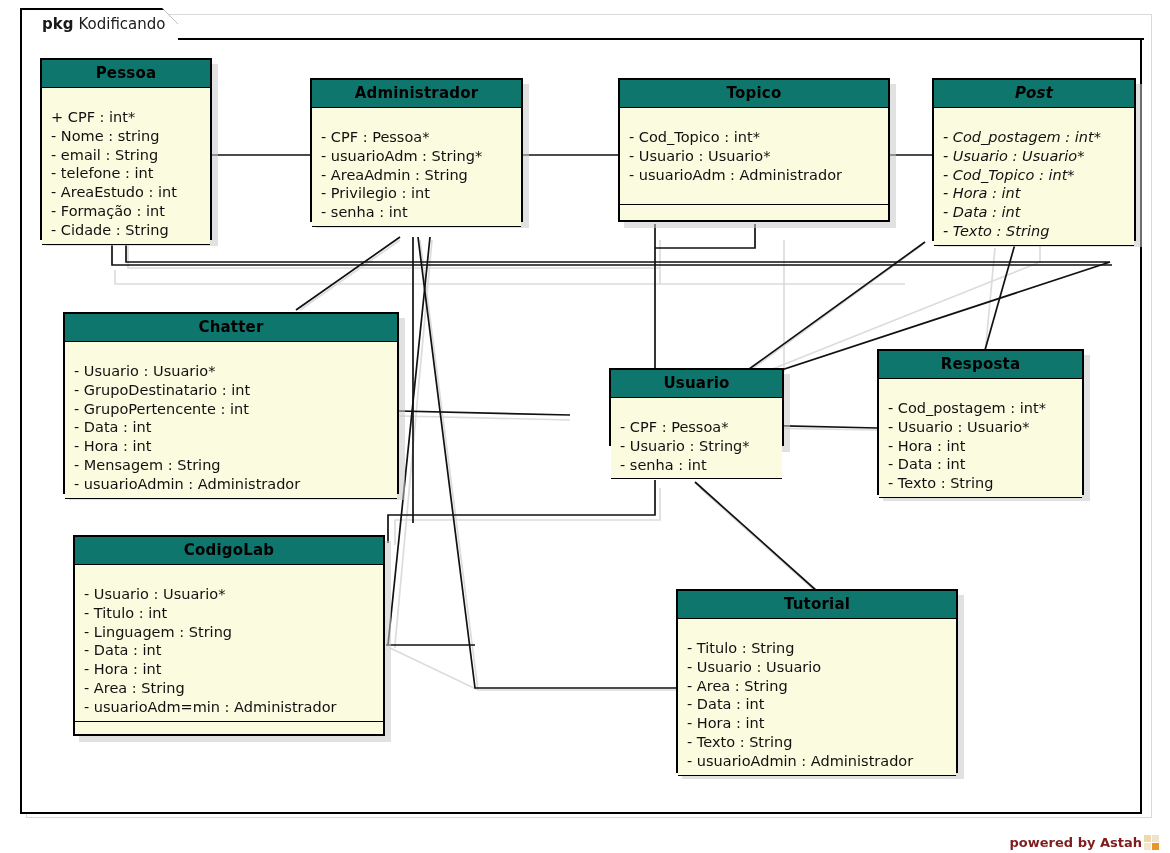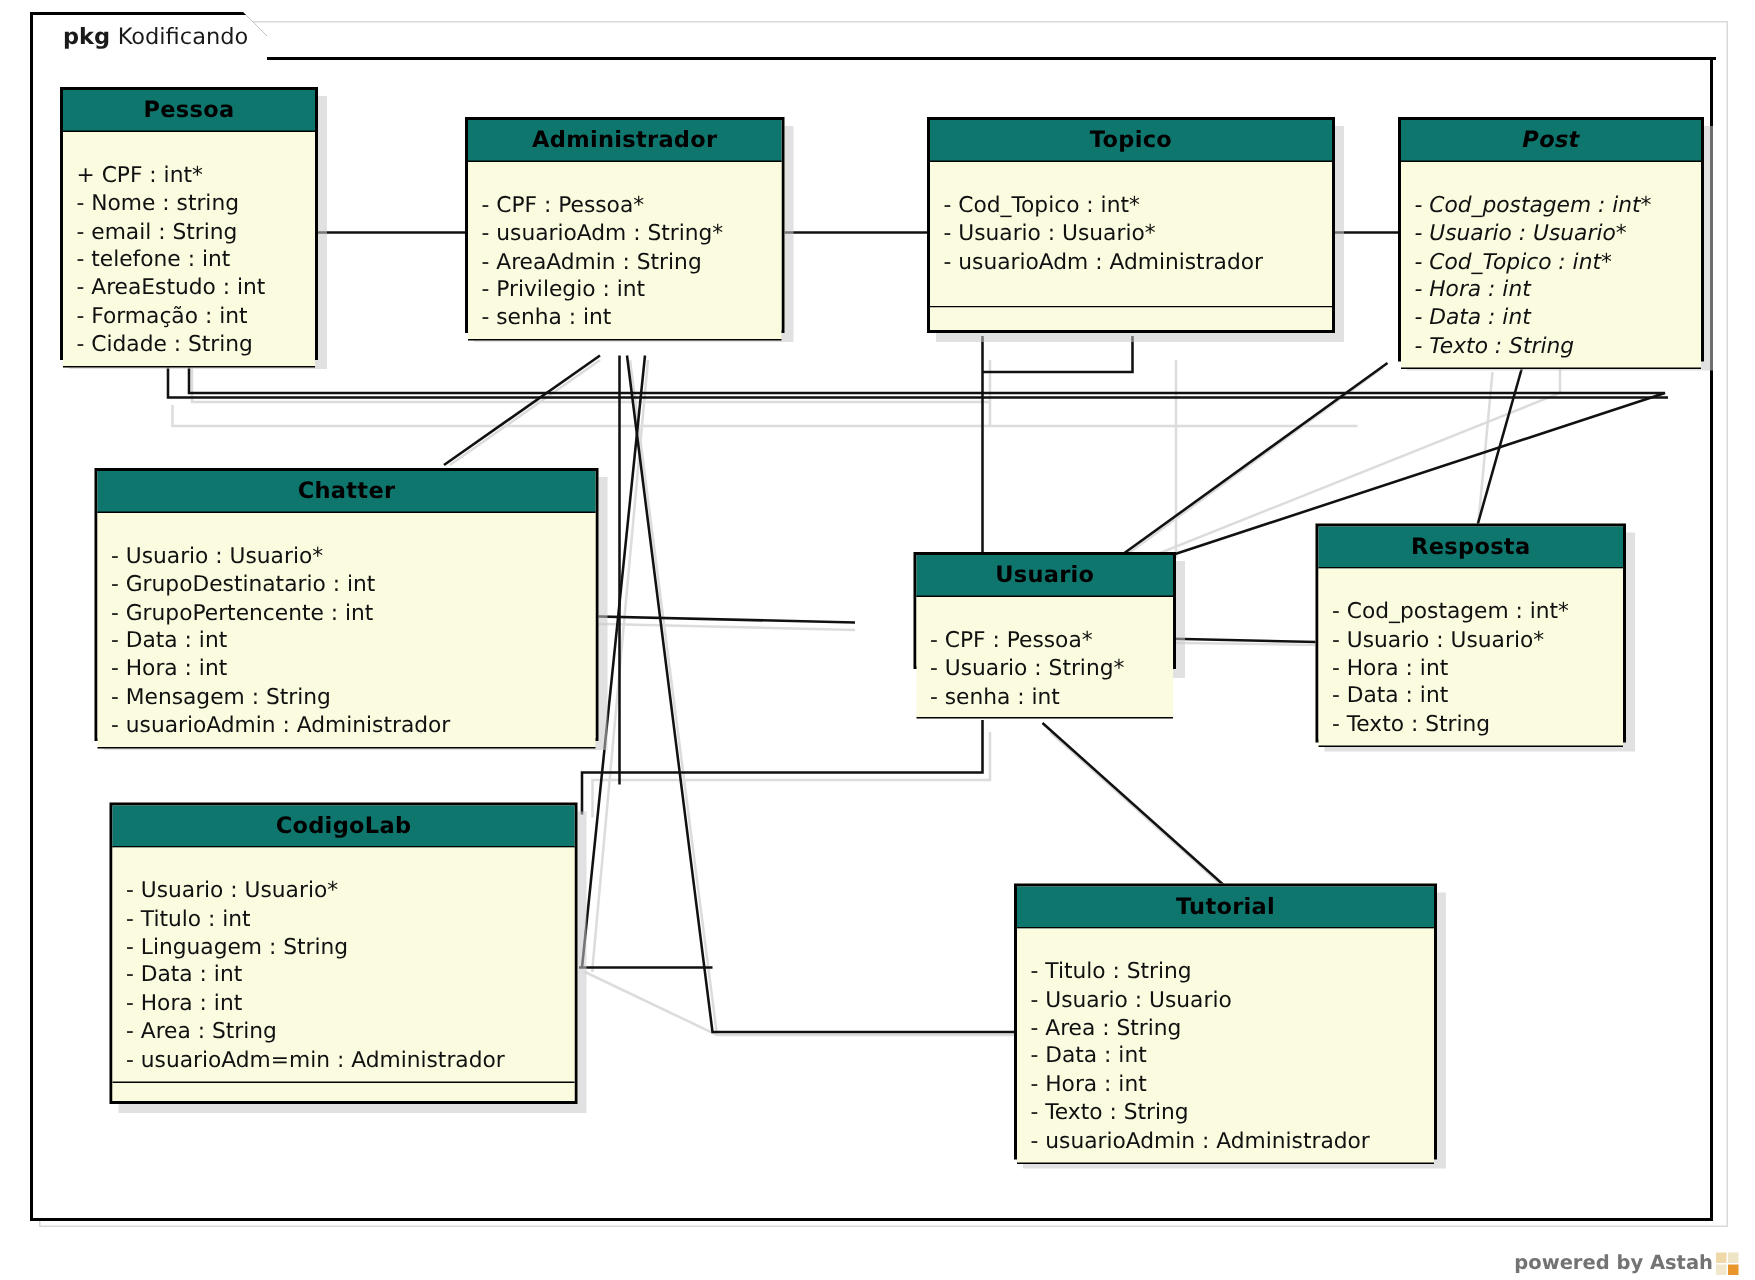--- a/index.html
+++ b/index.html
@@ -41,21 +41,21 @@
   .uml .title{background:#0f766e;border-bottom:1.5px solid #000;
               text-align:center;font-weight:bold;font-size:15px;color:#000;
               padding:4px 0 5px 0;letter-spacing:.2px;}
   .uml .attrs{flex:1;background:#fbfbe0;border-bottom:1.5px solid #000;
               padding:20px 0 4px 9px;}
   .uml .attrs div{font-size:14.5px;color:#111;line-height:18.8px;white-space:nowrap;}
   .uml .ops{height:15px;background:#fbfbe0;}
 
   
   #wm{position:absolute;right:10px;bottom:3px;display:flex;align-items:center;gap:2px;}
-  #wm .txt{font-size:13px;color:#737373;font-weight:bold;}
+  #wm .txt{font-size:13px;color:#7f1d1d;font-weight:bold;}
   #wm .logo{width:16px;height:15px;position:relative;display:inline-block;}
   #wm .logo i{position:absolute;display:block;}
 </style>
 </head>
 <body>
 
 <div id="canvas">
 
   <div id="pkg-shadow"></div>
   <div id="pkg-frame">

